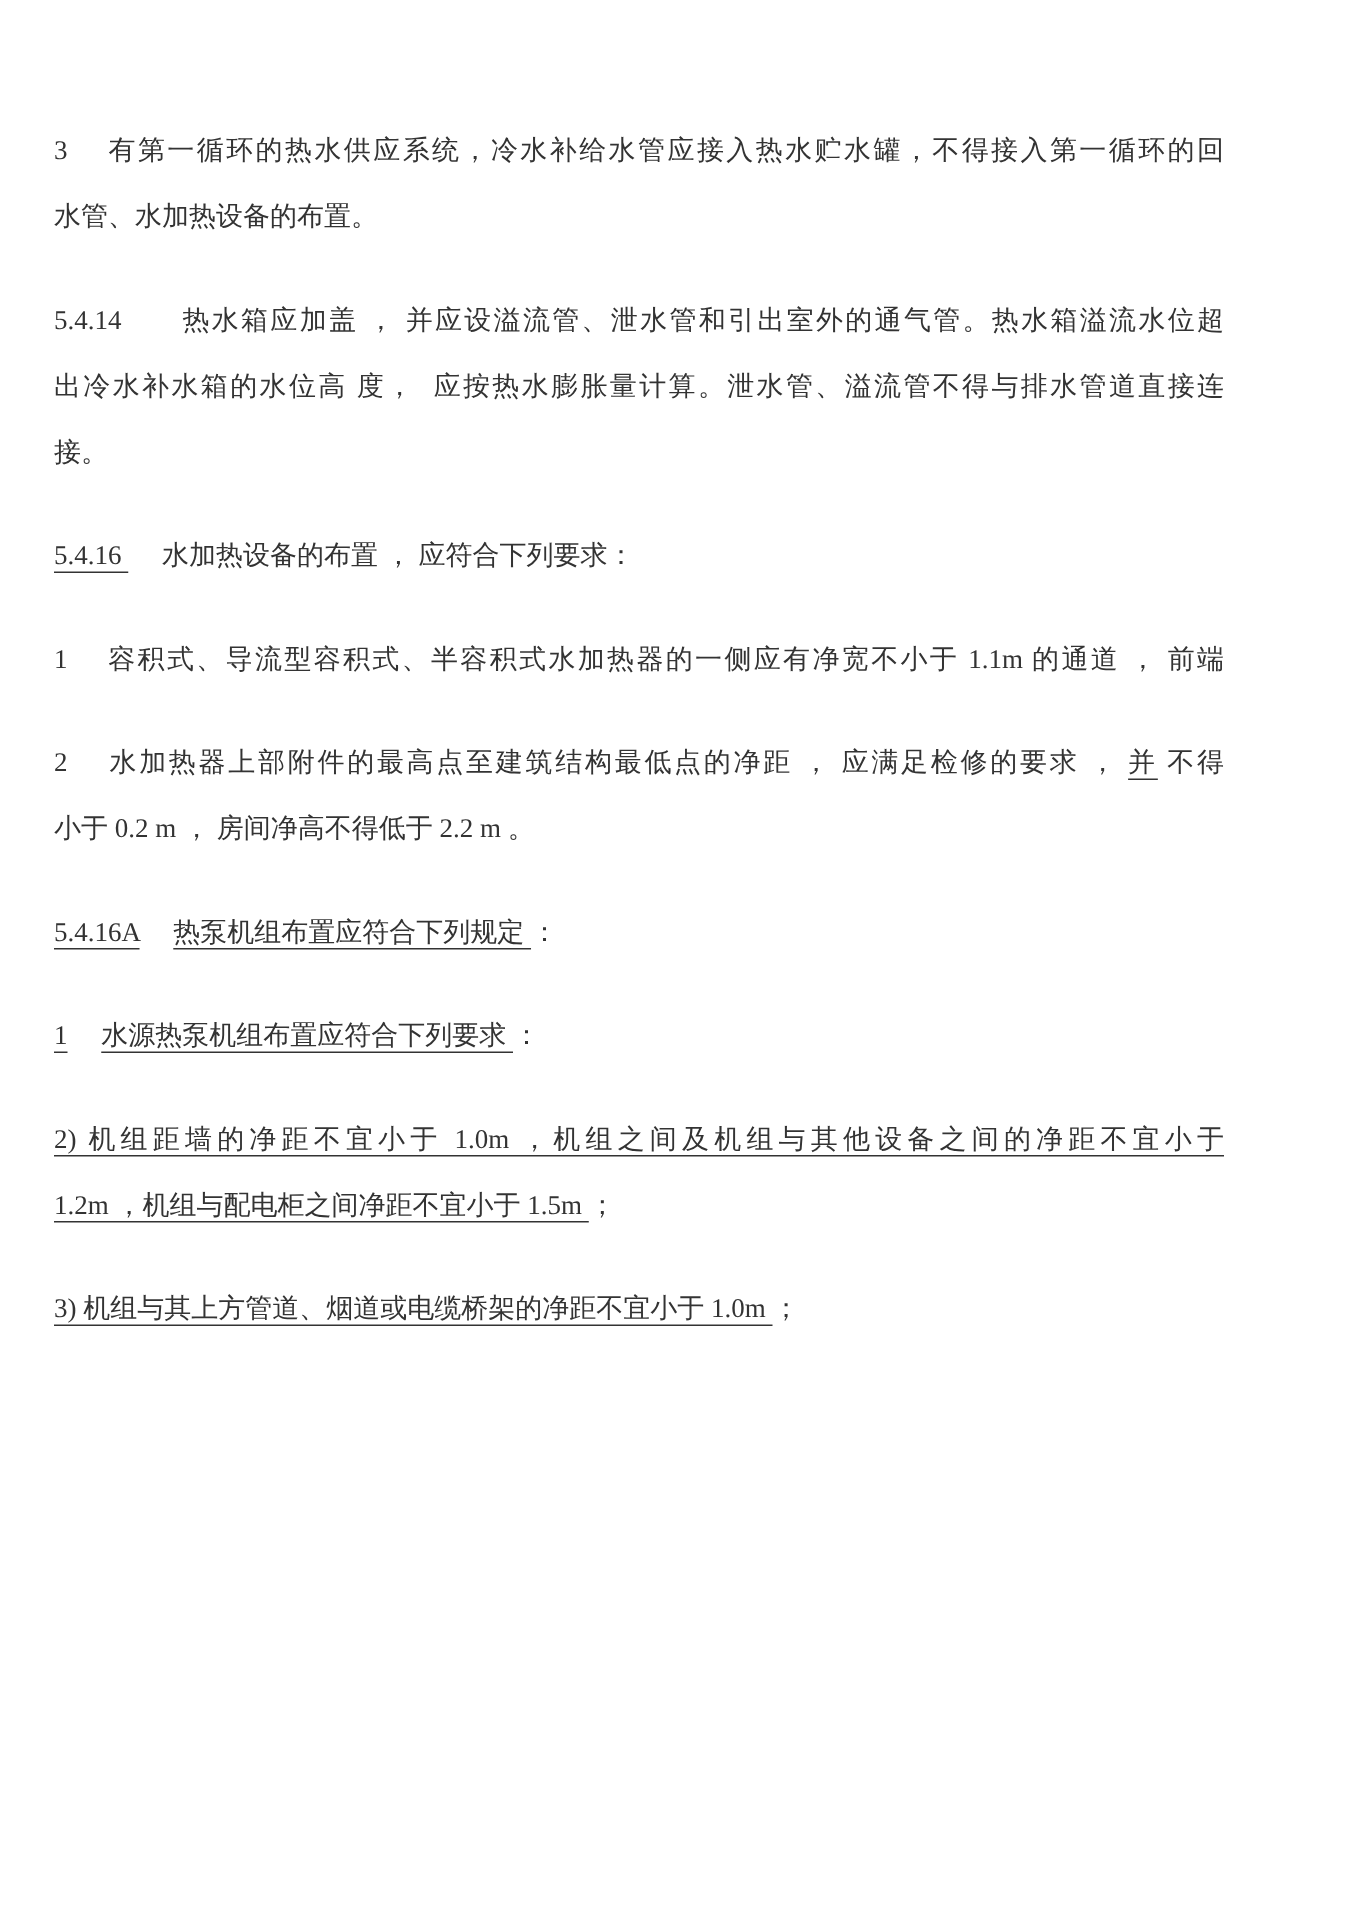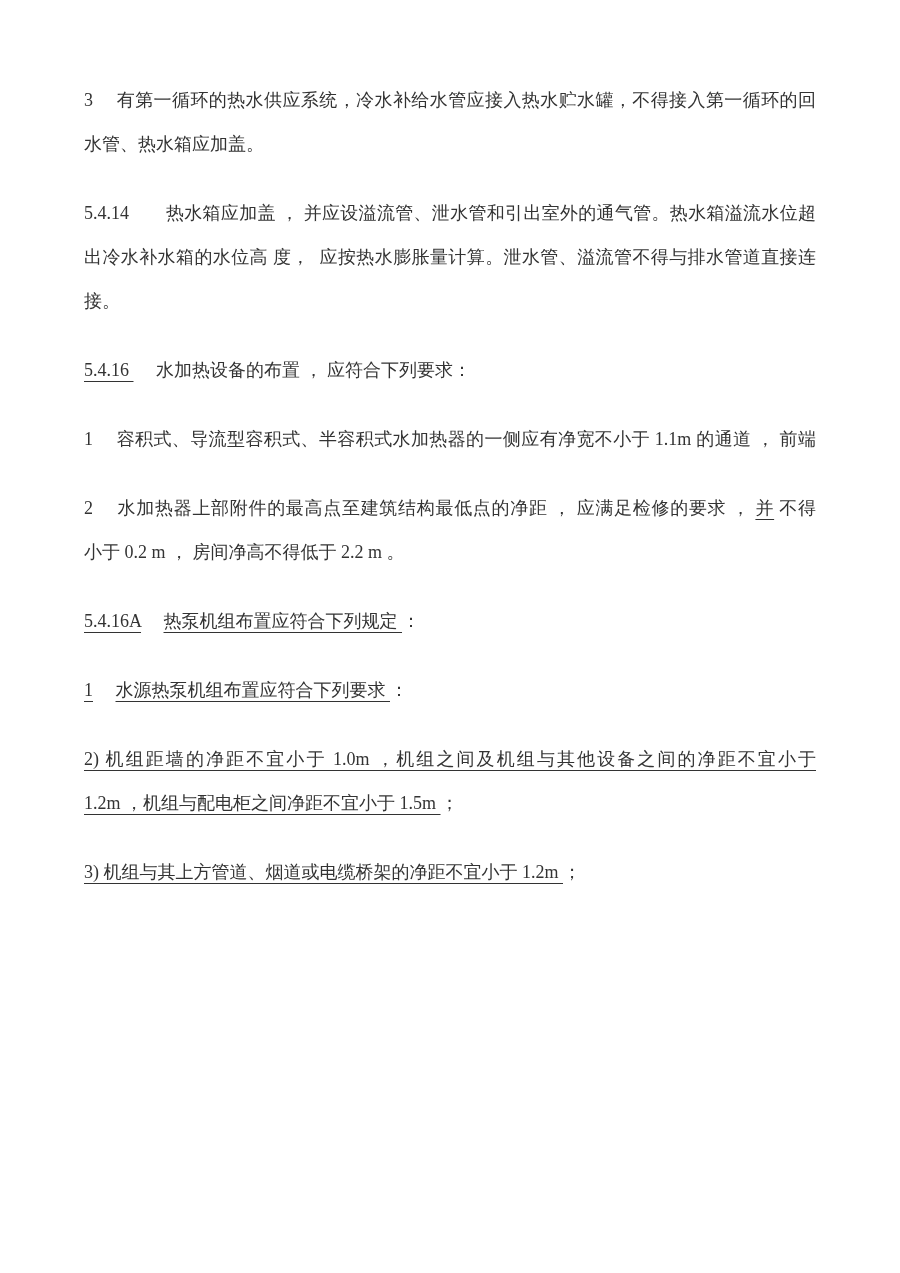--- a/index.html
+++ b/index.html
@@ -6,21 +6,21 @@
     margin: 0;
     padding: 0;
     background: #ffffff;
   }
   .page {
     position: relative;
     box-sizing: border-box;
     width: 900px;
     height: 1273px;
     background: #ffffff;
-    padding: 78px 84px 0 84px;
+    padding: 78px 84px 0 36px;
     overflow: hidden;
   }
   .doc {
     font-family: "Liberation Serif", "DejaVu Serif", serif;
     font-size: 18px;
     color: #333333;
   }
   .para {
     margin: 0 0 25px 0;
   }
@@ -42,21 +42,21 @@
     text-decoration-color: #333333;
   }
 </style>
 </head>
 <body>
 
 <main class="page">
   <div id="doc" class="doc" style="color: rgb(51, 51, 51);">
       <div class="para">
         <div class="line full"><span class="run">3　 有第一循环的热水供应系统，冷水补给水管应接入热水贮水罐，不得接入第一循环的回</span></div>
-        <div class="line"><span class="run">水管、热水箱应加盖。</span></div>
+        <div class="line"><span class="run">水管、水加热设备的布置。</span></div>
       </div>
       <div class="para">
         <div class="line full"><span class="run">5.4.14　　热水箱应加盖 ， 并应设溢流管、泄水管和引出室外的通气管。热水箱溢流水位超</span></div>
         <div class="line full"><span class="run">出冷水补水箱的水位高 度，  应按热水膨胀量计算。泄水管、溢流管不得与排水管道直接连</span></div>
         <div class="line"><span class="run">接。</span></div>
       </div>
       <div class="para">
         <div class="line"><span class="run u">5.4.16 </span><span class="run">　 水加热设备的布置 ， 应符合下列要求：</span></div>
       </div>
       <div class="para">
@@ -70,16 +70,16 @@
         <div class="line"><span class="run u">5.4.16A</span><span class="run">　 </span><span class="run u">热泵机组布置应符合下列规定 </span><span class="run">：</span></div>
       </div>
       <div class="para">
         <div class="line"><span class="run u">1</span><span class="run">　 </span><span class="run u">水源热泵机组布置应符合下列要求 </span><span class="run">：</span></div>
       </div>
       <div class="para">
         <div class="line full"><span class="run u">2) 机组距墙的净距不宜小于 1.0m ，机组之间及机组与其他设备之间的净距不宜小于</span></div>
         <div class="line"><span class="run u">1.2m ，机组与配电柜之间净距不宜小于 1.5m </span><span class="run">；</span></div>
       </div>
       <div class="para">
-        <div class="line"><span class="run u">3) 机组与其上方管道、烟道或电缆桥架的净距不宜小于 1.2m </span><span class="run">；</span></div>
+        <div class="line"><span class="run u">3) 机组与其上方管道、烟道或电缆桥架的净距不宜小于 1.0m </span><span class="run">；</span></div>
       </div>
     </div>
 </main>
 
 </body></html>

